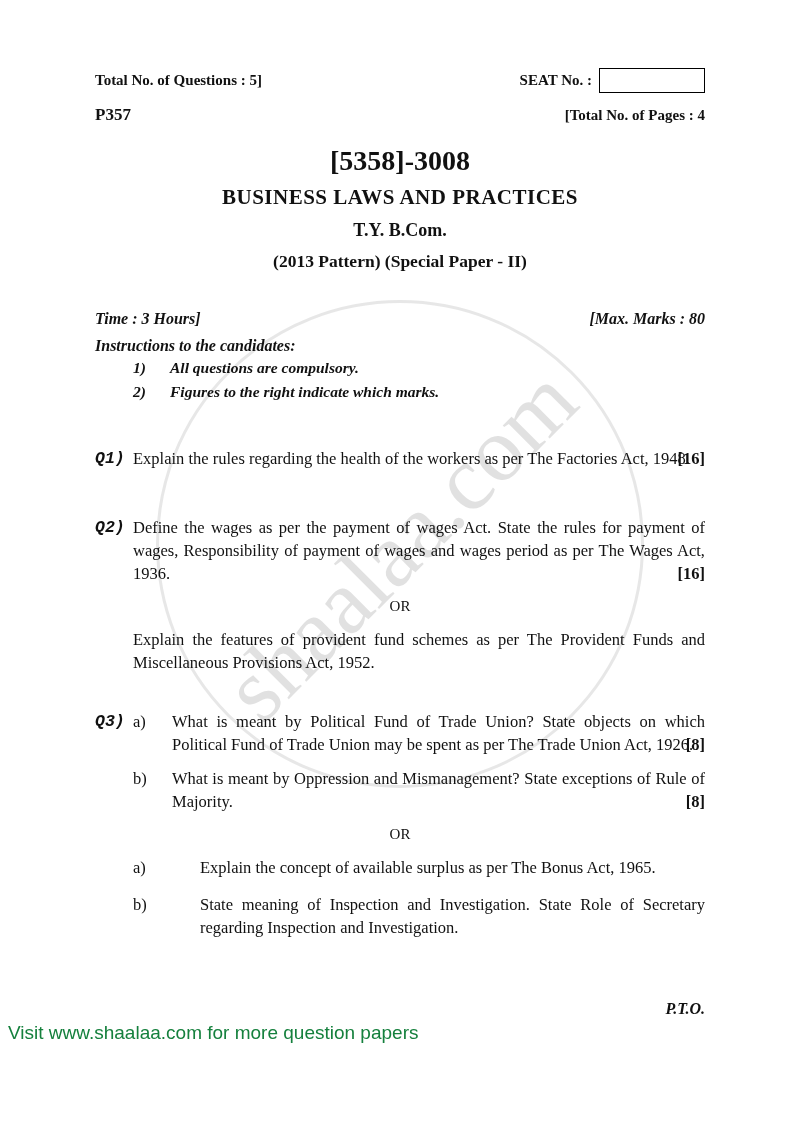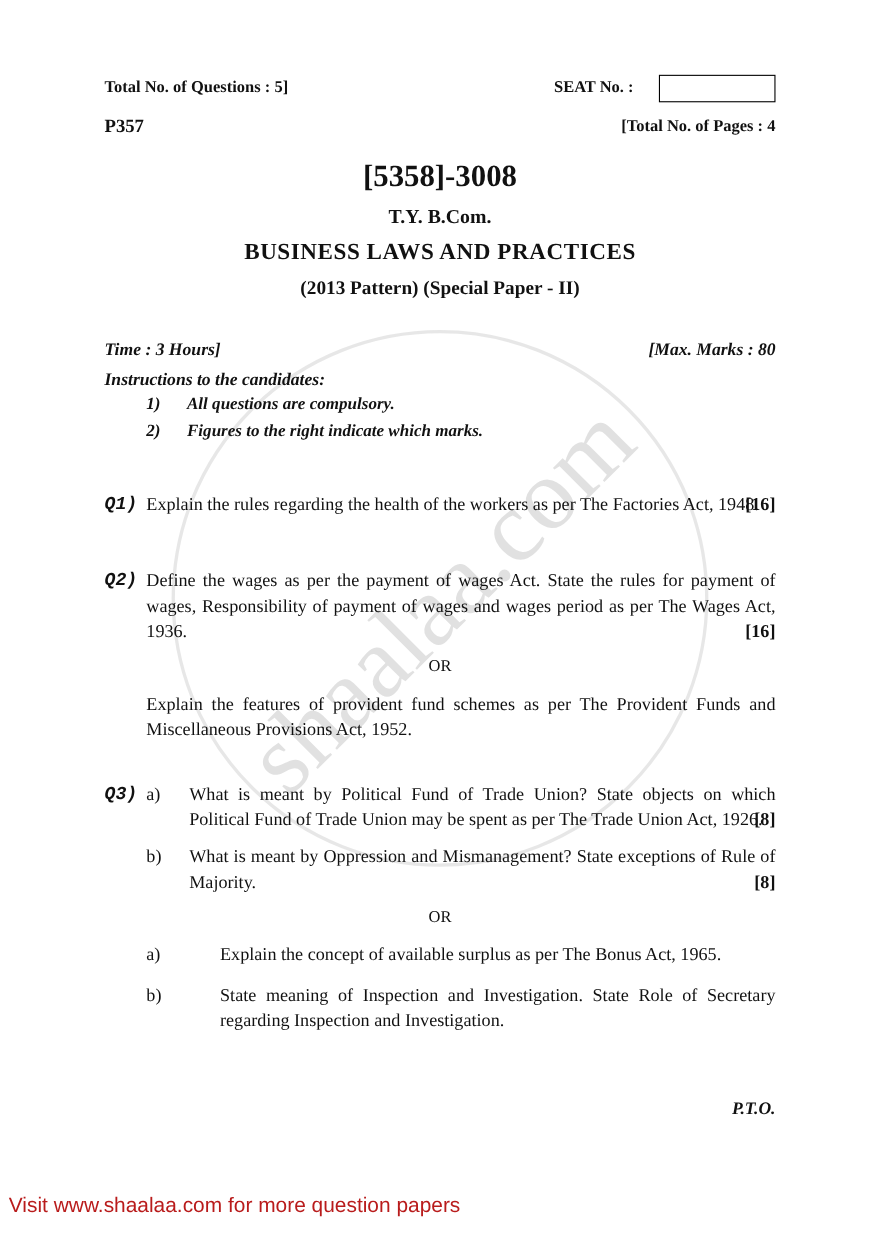--- a/index.html
+++ b/index.html
@@ -30,21 +30,21 @@
     font-family: "Liberation Serif", serif;
   }
 
   
   .content { position: absolute; left: 95px; top: 0; width: 610px; z-index: 1; }
   .bold { font-weight: bold; }
   .bi   { font-weight: bold; font-style: italic; }
   .row-between { display: flex; justify-content: space-between; }
 
   .hdr1 { margin-top: 68px; font-size: 15px; align-items: center; }
-  .seat-wrap { display: flex; align-items: center; gap: 23px; }
+  .seat-wrap { display: flex; align-items: center; gap: 7px; }
   .seat-box { width: 106px; height: 25px; border: 1.5px solid #000; background: #fff; }
 
   .hdr2 { margin-top: 12px; font-size: 15px; align-items: center; }
   .paper-code { font-size: 17px; }
 
   .center { text-align: center; }
   .exam-code { margin-top: 20px; font-size: 28px; font-weight: bold; }
   .course    { margin-top: 10px; font-size: 18px; font-weight: bold; }
   .subject   { margin-top: 8px;  font-size: 21px; font-weight: bold; letter-spacing: 0.5px; }
   .pattern   { margin-top: 10px; font-size: 17.5px; font-weight: bold; }
@@ -69,23 +69,23 @@
 
   .or { text-align: center; margin-top: 13px; font-size: 15px; }
   .alt-para { margin-left: 38px; margin-top: 13px; font-size: 16.5px; line-height: 23px; text-align: justify; }
   .alt-parts { margin-left: 38px; margin-top: 13px; font-size: 16.5px; line-height: 23px; }
   .alt-parts .part + .part { margin-top: 14px; }
   .alt-parts .qbody { text-align: justify; margin-left: 28px; }
 
   .pto { position: absolute; right: 95px; top: 1000px; font-size: 16px; font-weight: bold; font-style: italic; z-index: 1; }
 
   .banner {
-    position: absolute; left: 8px; top: 1086px; z-index: 1;
+    position: absolute; left: 8px; top: 1022px; z-index: 1;
     font-family: "Liberation Sans", sans-serif;
-    font-size: 19px; color: #b91c1c;
+    font-size: 19px; color: #15803d;
   }
 </style>
 </head>
 <body>
 
 <div class="watermark">
   <div class="wm-circle"></div>
   <div class="wm-text">shaalaa.com</div>
 </div>
 
@@ -98,22 +98,22 @@
       <span class="seat-box"></span>
     </span>
   </div>
 
   <div class="row-between hdr2">
     <span class="bold paper-code">P357</span>
     <span class="bold">[Total No. of Pages : 4</span>
   </div>
 
   <div class="center exam-code">[5358]-3008</div>
+  <div class="center subject">BUSINESS LAWS AND PRACTICES</div>
   <div class="center course">T.Y. B.Com.</div>
-  <div class="center subject">BUSINESS LAWS AND PRACTICES</div>
   <div class="center pattern">(2013 Pattern) (Special Paper - II)</div>
 
   <div class="row-between meta">
     <span class="bi">Time : 3 Hours]</span>
     <span class="bi">[Max. Marks : 80</span>
   </div>
 
   <div class="bi inst-head">Instructions to the candidates:</div>
   <div class="inst-item">
     <span class="num">1)</span>

